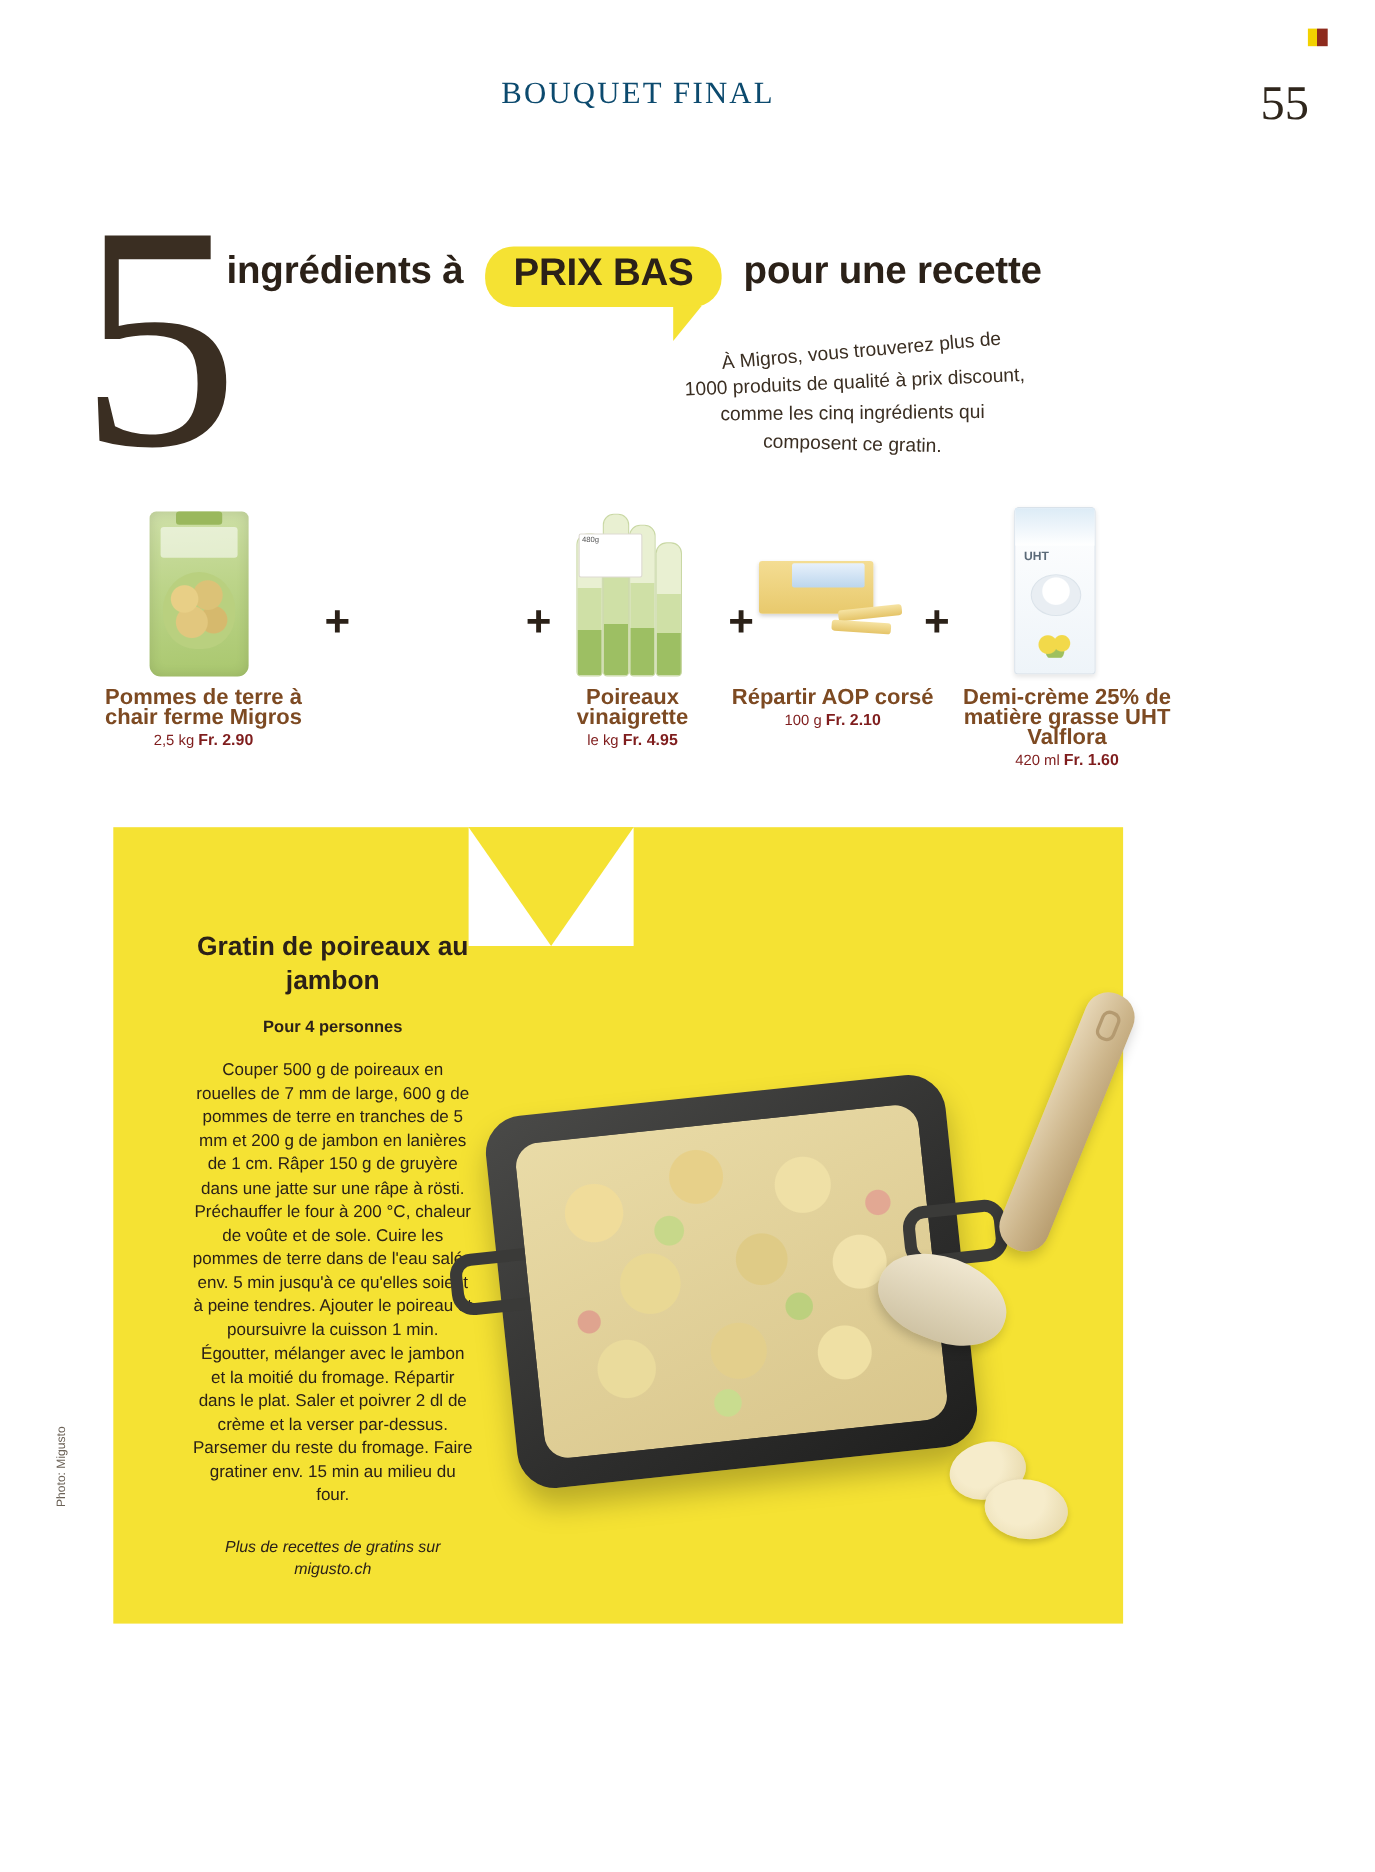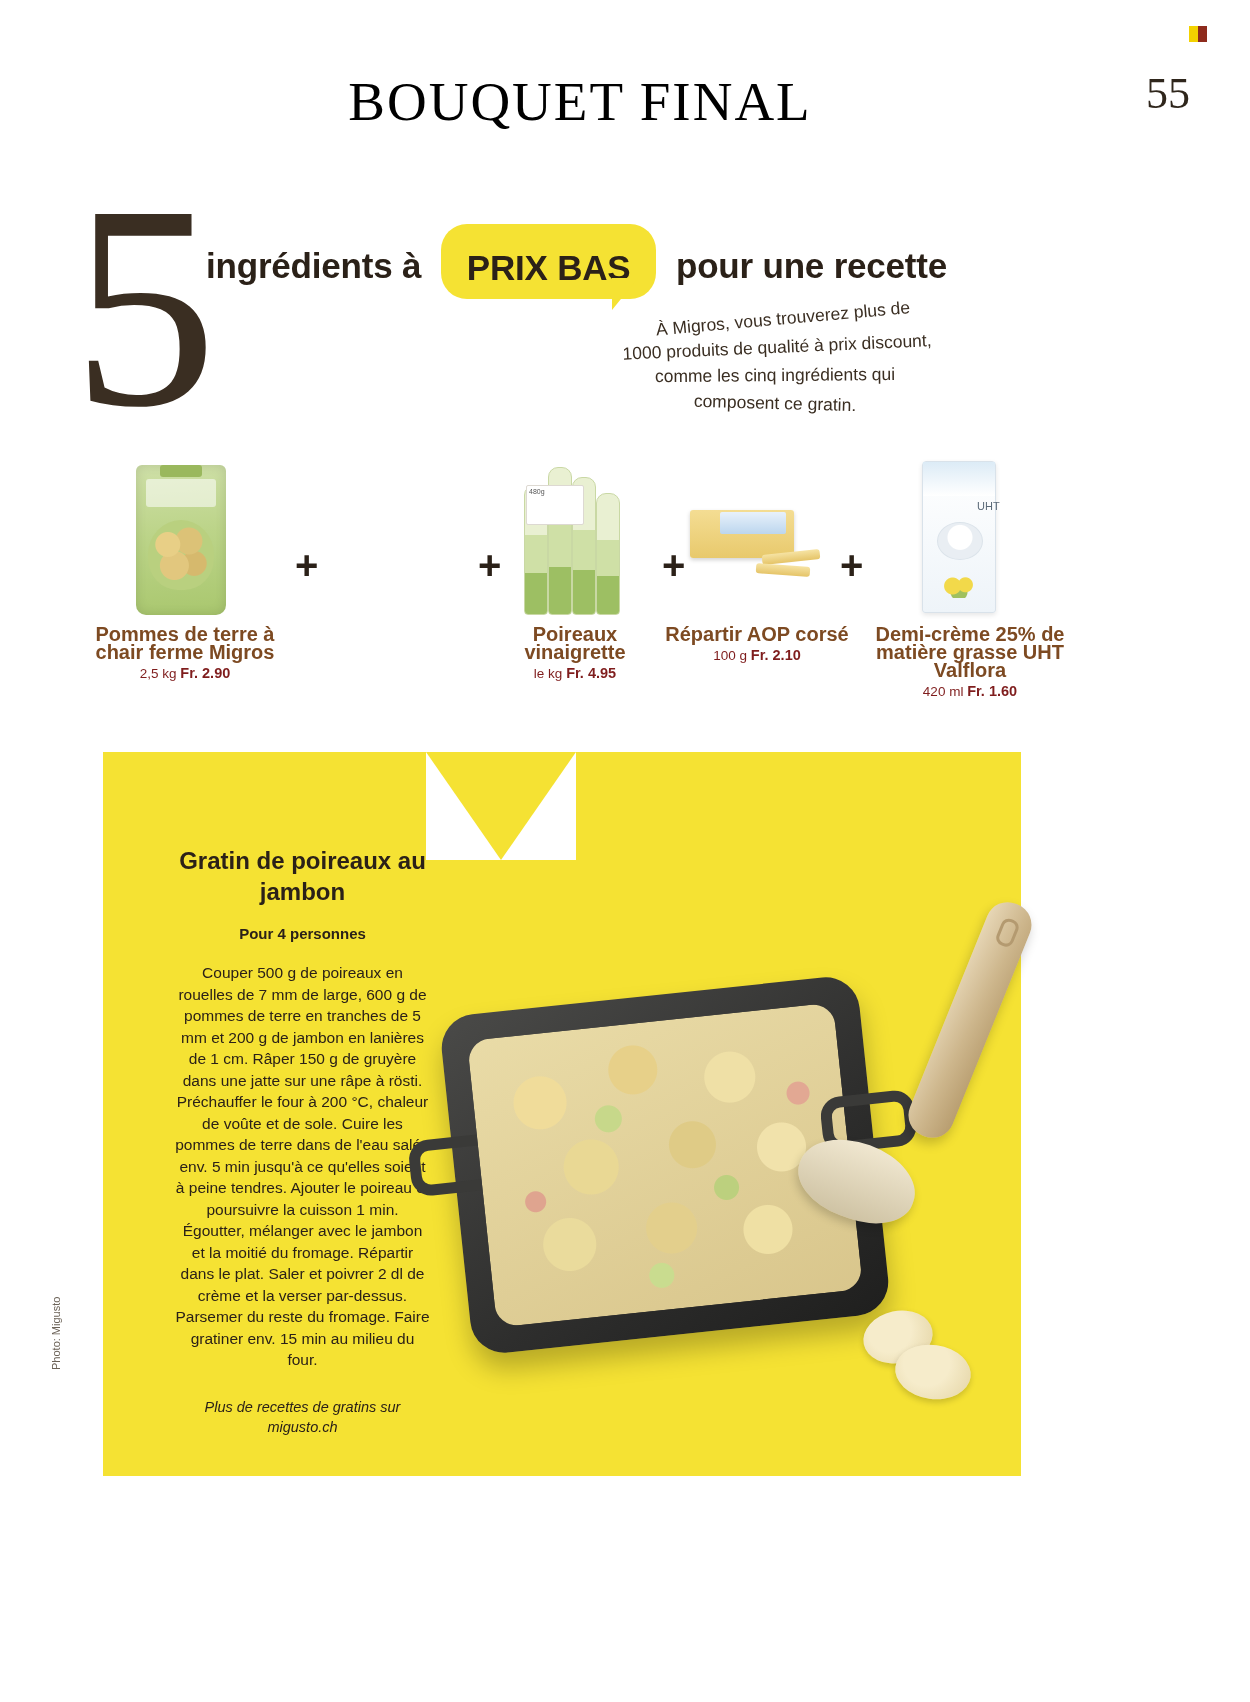--- a/index.html
+++ b/index.html
@@ -24,23 +24,23 @@
     width: 1250px;
     height: 60px;
   }
   .header-title {
     position: absolute;
     left: 0;
     top: 0;
     width: 1160px;
     text-align: center;
     font-family: "Liberation Serif", serif;
-    font-size: 55px;
+    font-size: 28px;
     letter-spacing: 2px;
-    color: #000000;
+    color: #0c4a6e;
     font-weight: 400;
   }
   .page-number {
     position: absolute;
     right: 60px;
     top: -2px;
     font-family: "Liberation Serif", serif;
     font-size: 44px;
     color: #2f261c;
   }
@@ -71,21 +71,21 @@
     font-size: 35px;
     font-weight: bold;
     color: #2b2118;
     letter-spacing: -0.2px;
     white-space: nowrap;
   }
   .bubble {
     display: inline-block;
     background: #f5e233;
     border-radius: 26px;
-    padding: 24px 26px 11px 26px;
+    padding: 4px 26px 11px 26px;
     margin: 0 10px;
     position: relative;
     top: 2px;
   }
   .bubble-tail {
     position: absolute;
     left: 612px;
     top: 278px;
     width: 0;
     height: 0;
@@ -235,21 +235,21 @@
     box-shadow:0 2px 5px rgba(0,0,0,.10);
   }
   .carton .cap{
     position:absolute; left:26px; top:-8px; width:20px; height:12px; background:#cfe0ee; border-radius:3px;
   }
   .carton .top{
     position:absolute; left:0; top:0; width:100%; height:34px;
     background:linear-gradient(180deg,#dcebf6,#ffffff);
   }
   .carton .uht{
-    position:absolute; left:8px; top:38px; font-size:11px; font-weight:normal; color:#5b6a78;margin-left:46px;
+    position:absolute; left:8px; top:38px; font-size:11px; font-weight:bold; color:#5b6a78;
   }
   .carton .swirl{
     position:absolute; left:14px; top:60px; width:44px; height:36px; border-radius:50%;
     background:radial-gradient(circle at 50% 40%, #ffffff 0 12px, #e9eef3 13px 100%);
     border:1px solid #dbe3ea;
   }
   .carton .flower{
     position:absolute; left:20px; bottom:14px; width:32px; height:24px;
     background:radial-gradient(circle at 30% 50%, #f2d94a 0 8px, transparent 9px),
                radial-gradient(circle at 70% 45%, #f2d94a 0 7px, transparent 8px),

